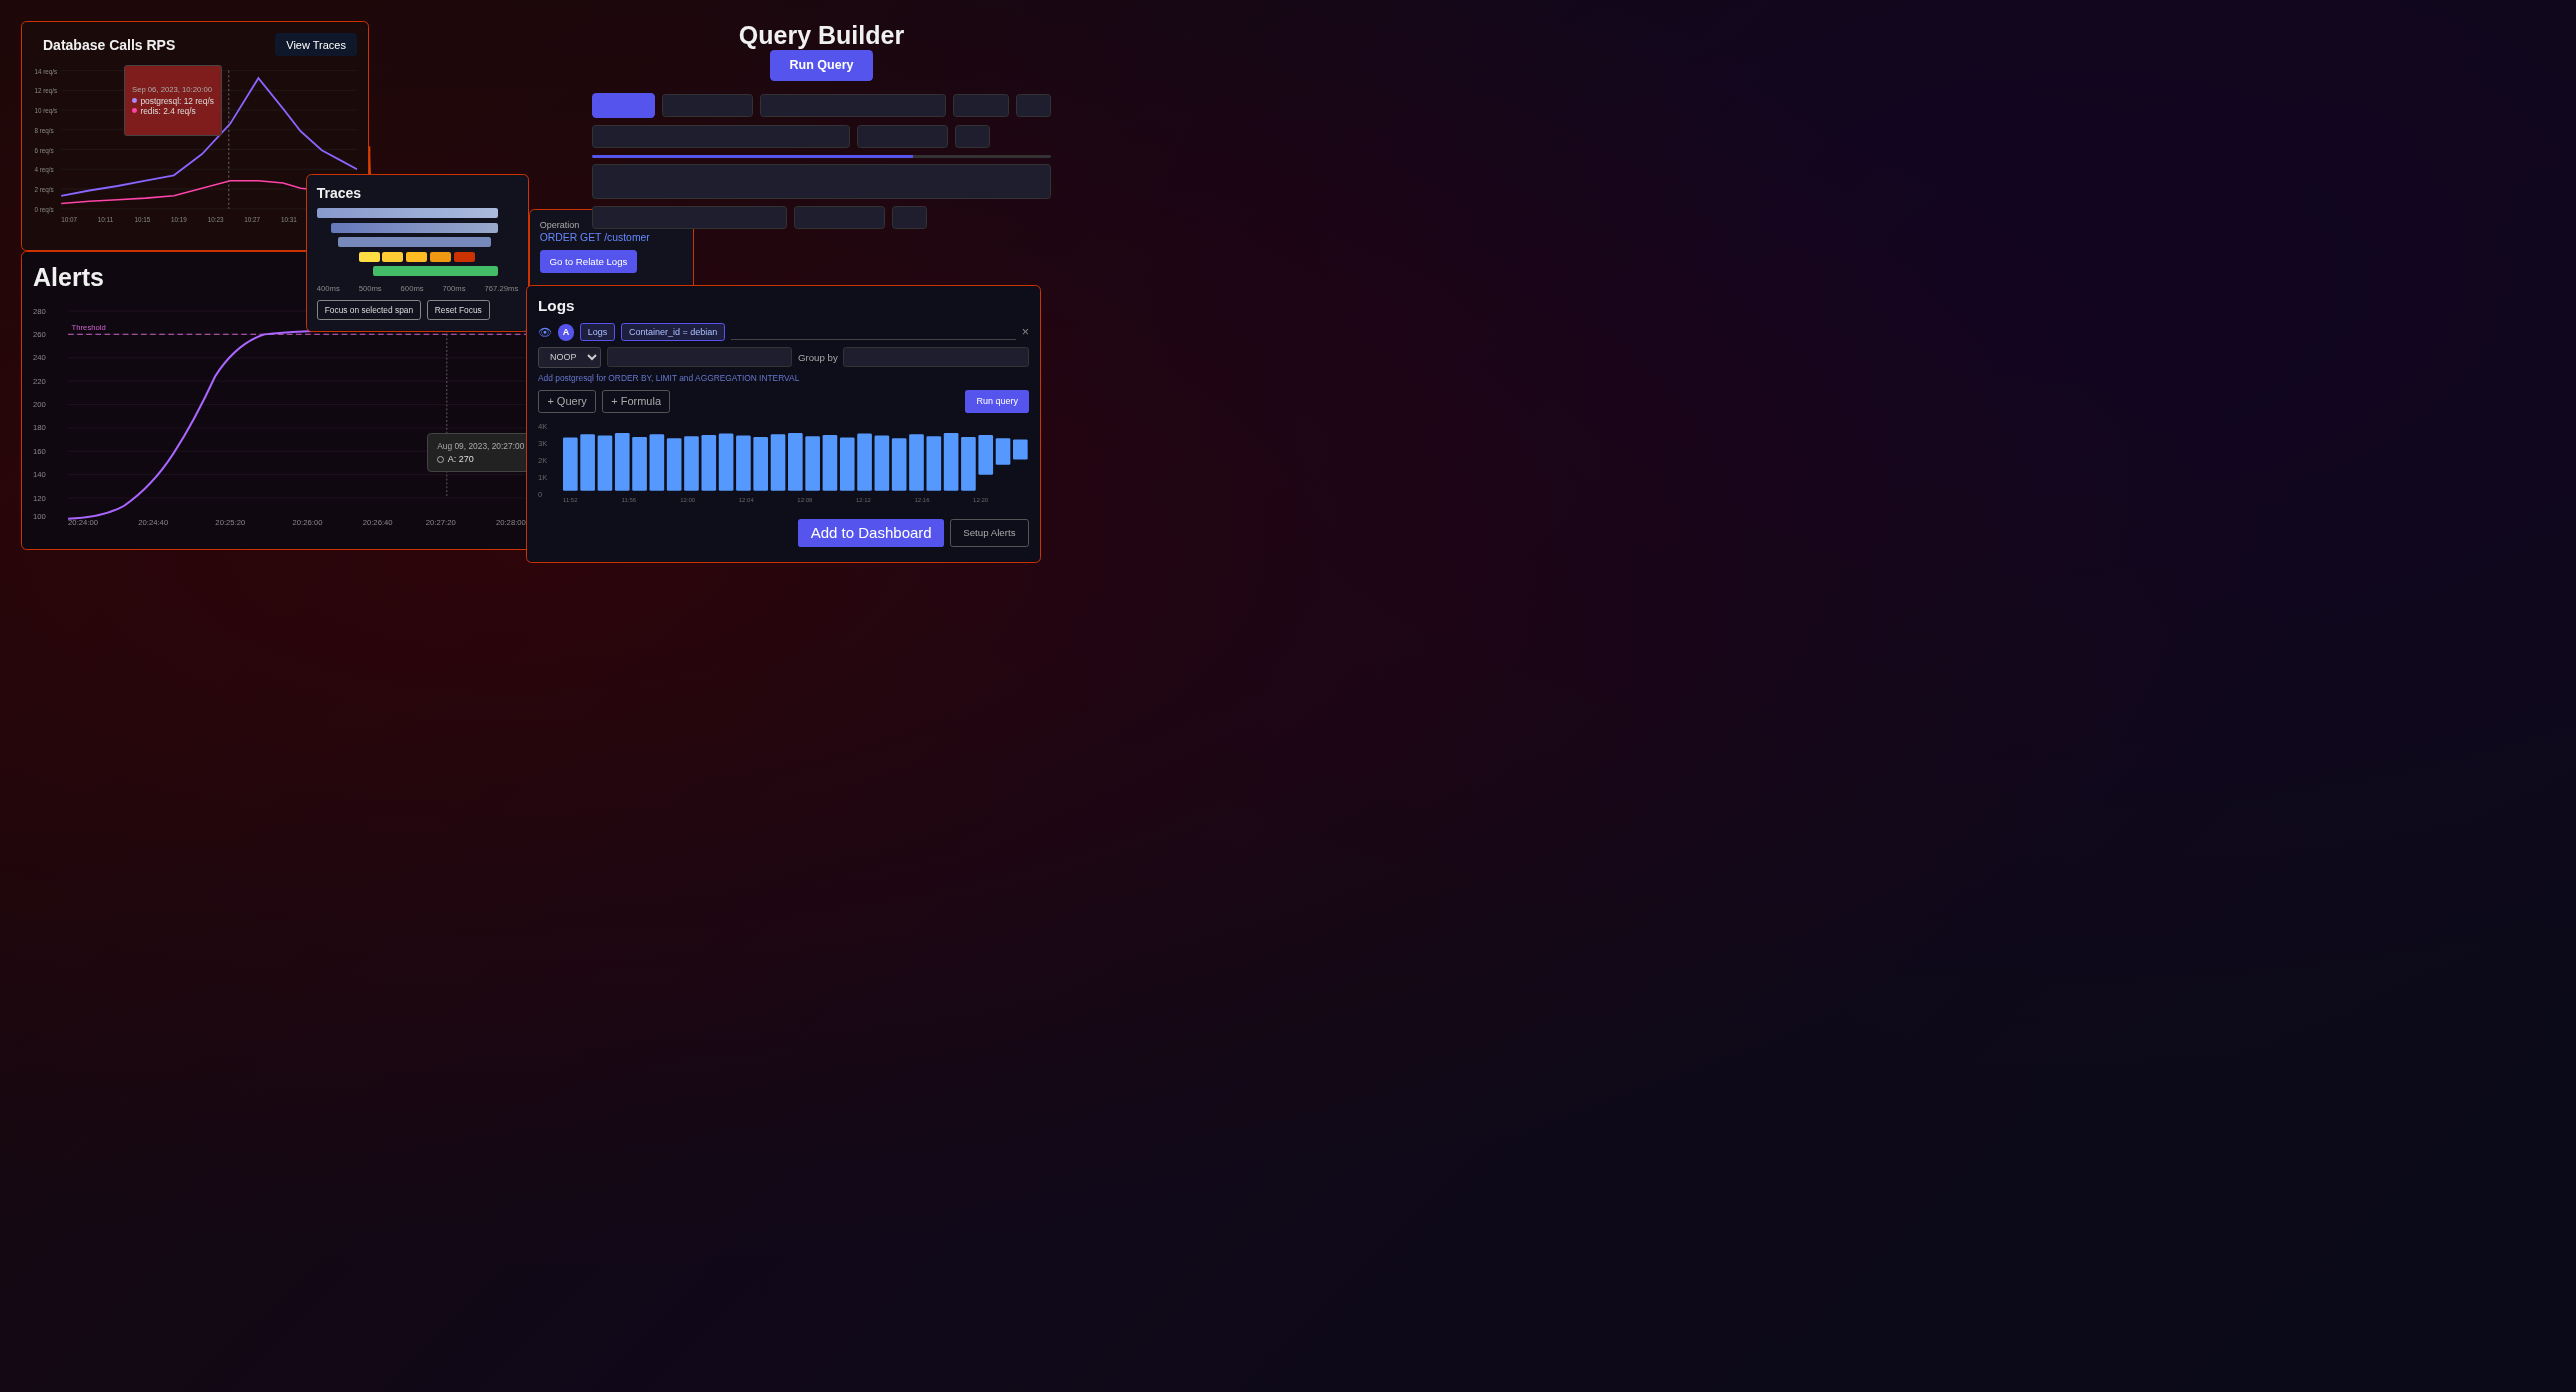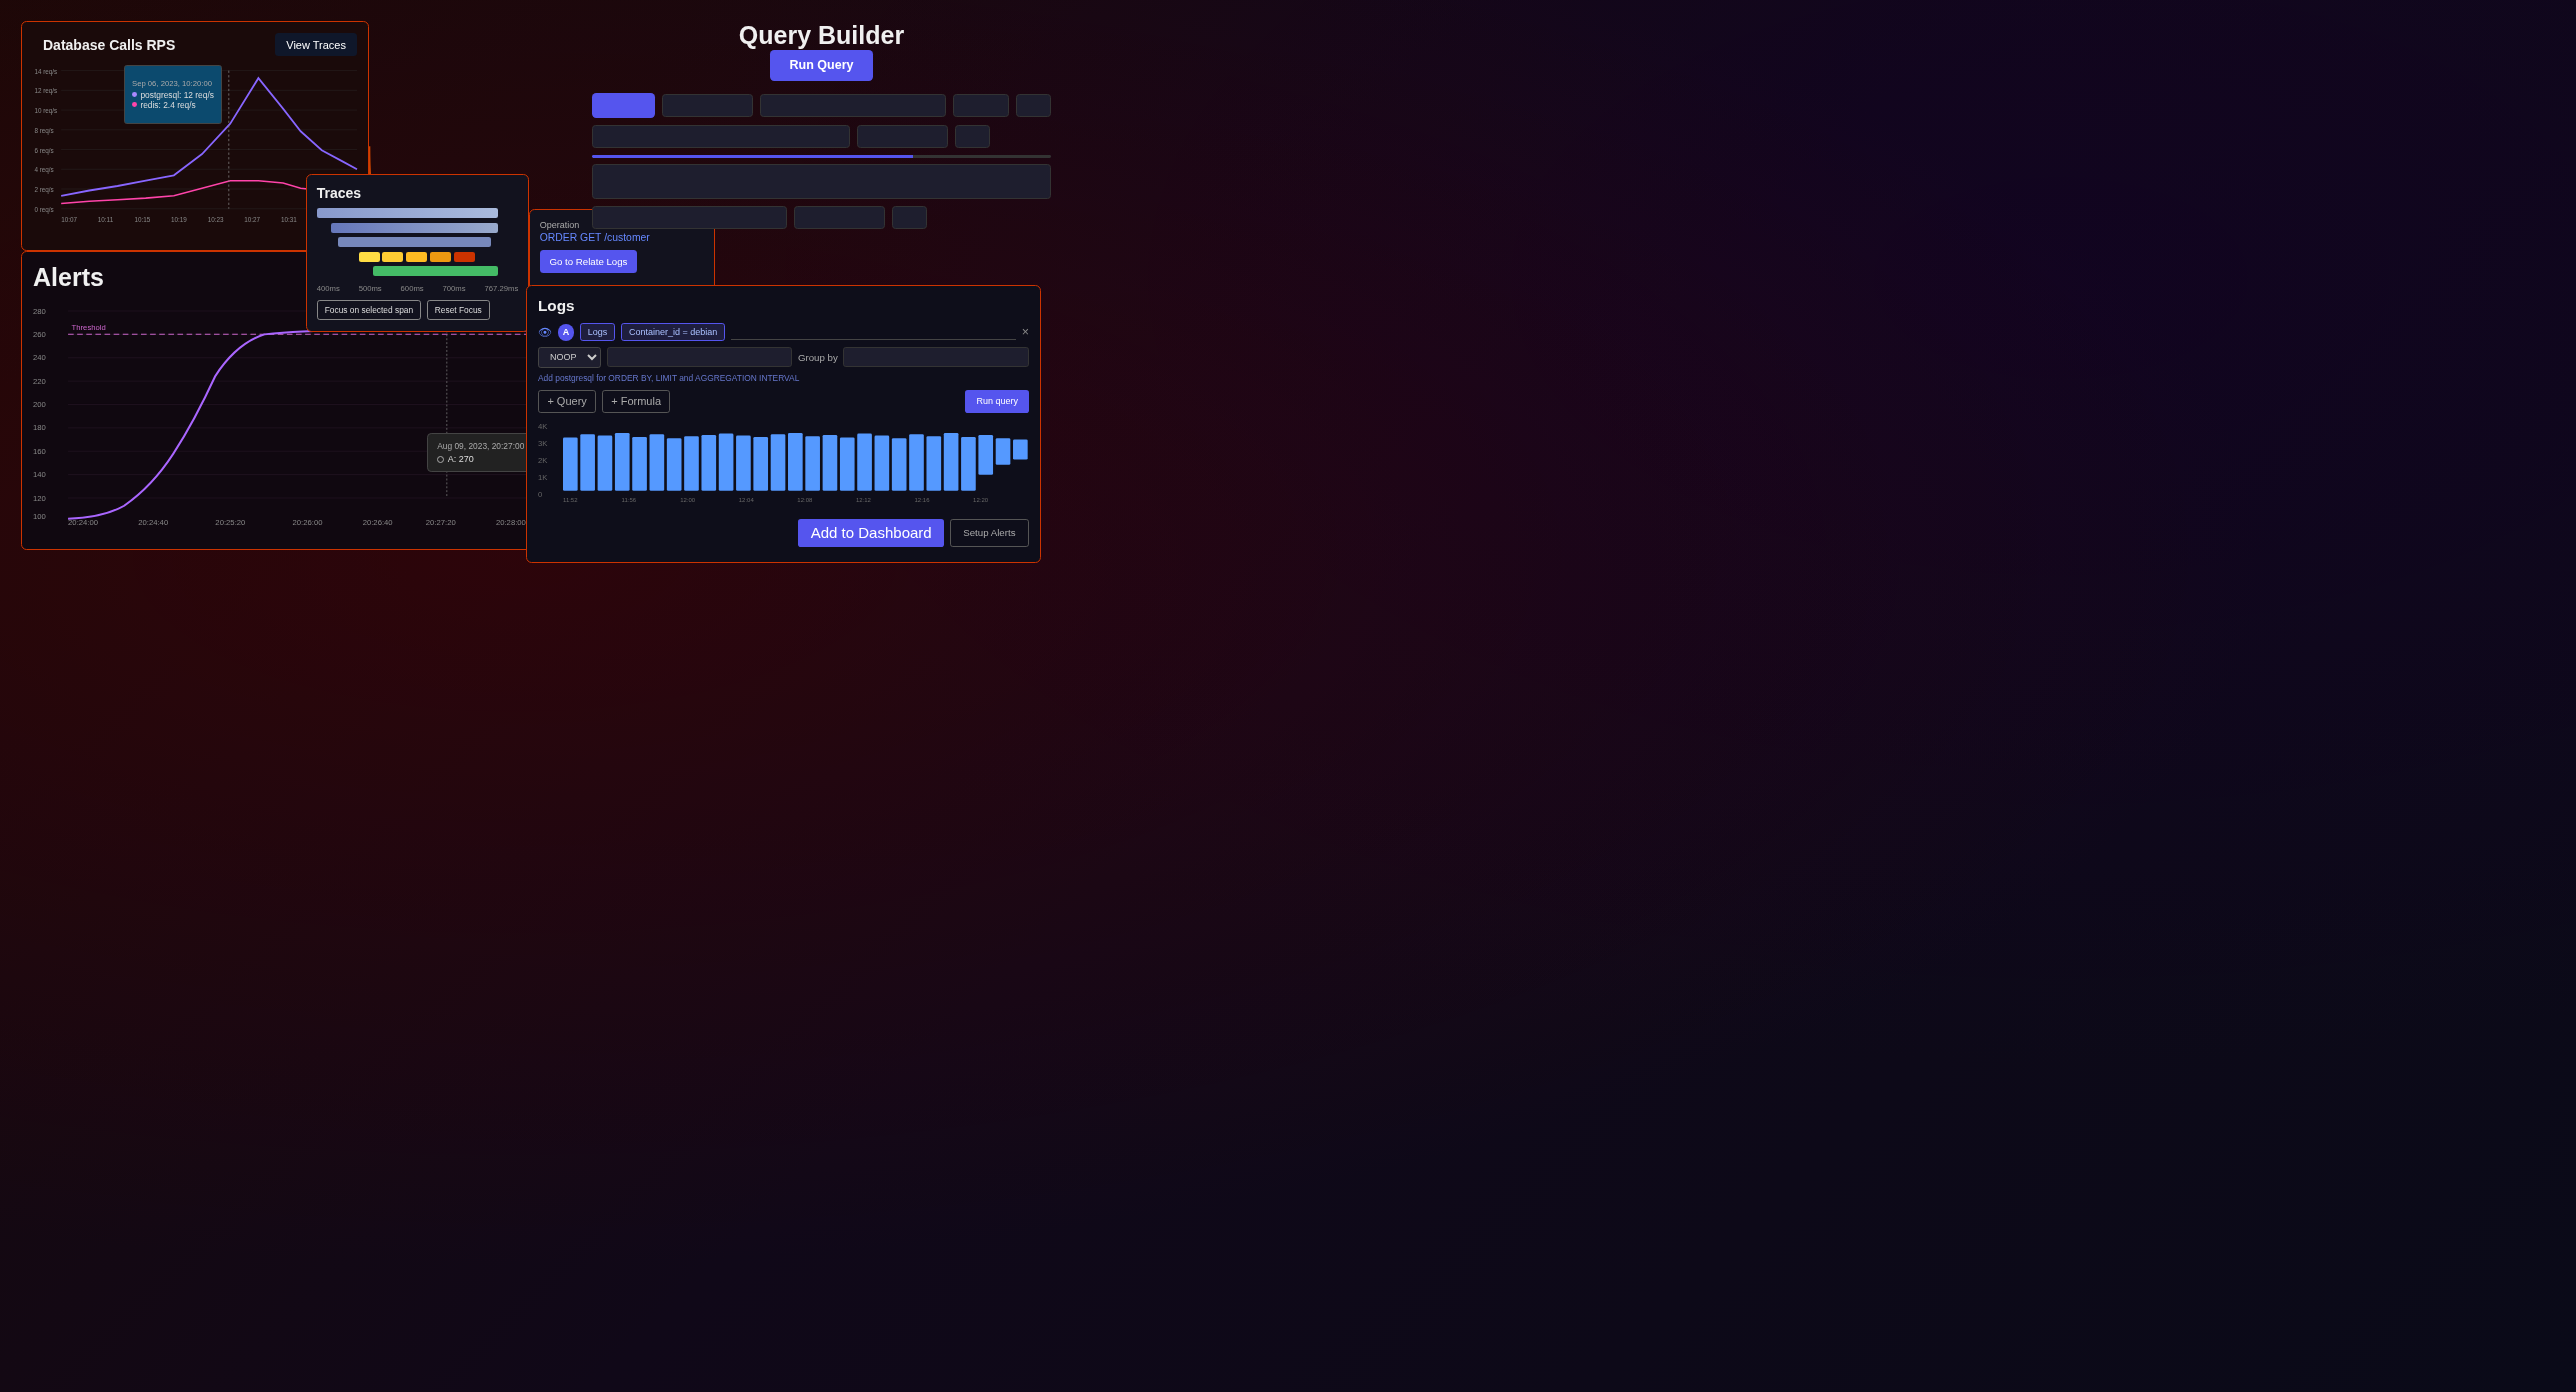--- a/index.html
+++ b/index.html
@@ -54,24 +54,24 @@
       cursor: pointer;
     }
     .chart-area {
       position: relative;
       height: 167px;
     }
     .chart-tooltip {
       position: absolute;
       top: 1.4px;
       left: 91px;
-      background: #0c4a6e;
+      background: #7f1d1d;
       border: 0.7px solid #444;
       border-radius: 2.8px;
-      padding: 13px 7px;
+      padding: 19px 7px;
       font-size: 8.4px;
       color: #ddd;
       white-space: nowrap;
     }
     .chart-tooltip .tooltip-date { font-size: 7.7px; color: #aaa; margin-bottom: 2.1px; }
     .chart-tooltip .tooltip-line { display: flex; align-items: center; gap: 3.5px; font-size: 8.4px; }
     .dot-purple { width: 4.9px; height: 4.9px; border-radius: 50%; background: #aa88ff; display: inline-block; }
     .dot-magenta { width: 4.9px; height: 4.9px; border-radius: 50%; background: #ff44aa; display: inline-block; }
 
     
@@ -140,21 +140,21 @@
       padding: 4.2px 7px;
       font-size: 8.4px;
       cursor: pointer;
     }
 
     
     .operation-card {
       position: absolute;
       top: 209px;
       left: 529px;
-      width: 186px;
+      width: 165px;
       height: 91px;
       background: #12121e;
       border: 1.4px solid #cc3300;
       border-radius: 5.6px;
       padding: 9.7px;
     }
     .op-label { font-size: 9px; color: #aaa; margin-bottom: 2.8px; }
     .op-value { font-size: 10.4px; color: #6688ff; margin-bottom: 7px; }
     .btn-go-logs {
       background: #5555ee;

